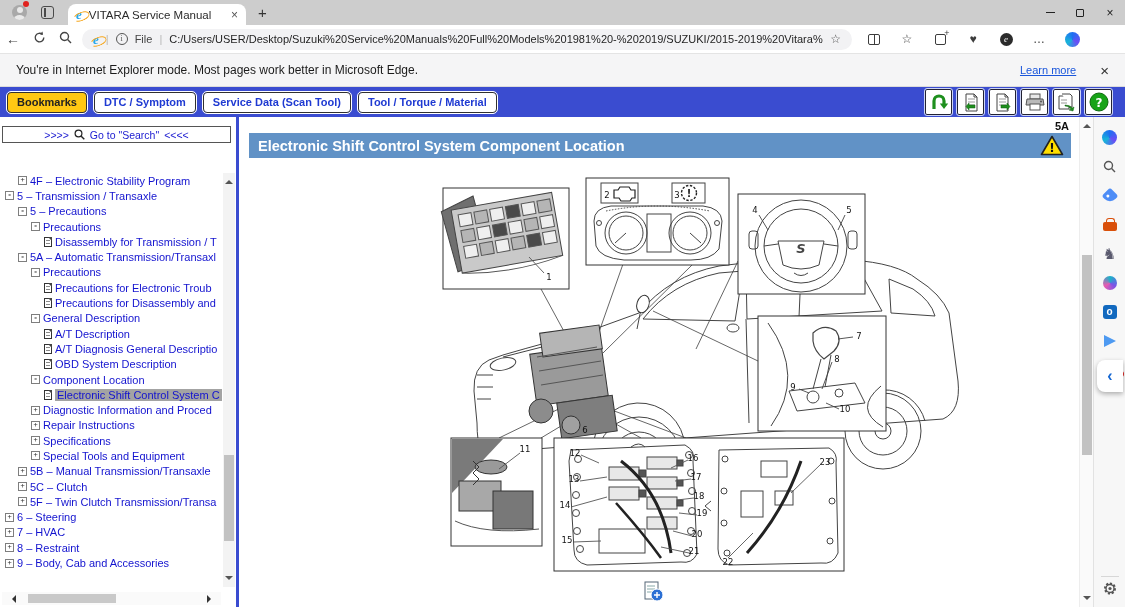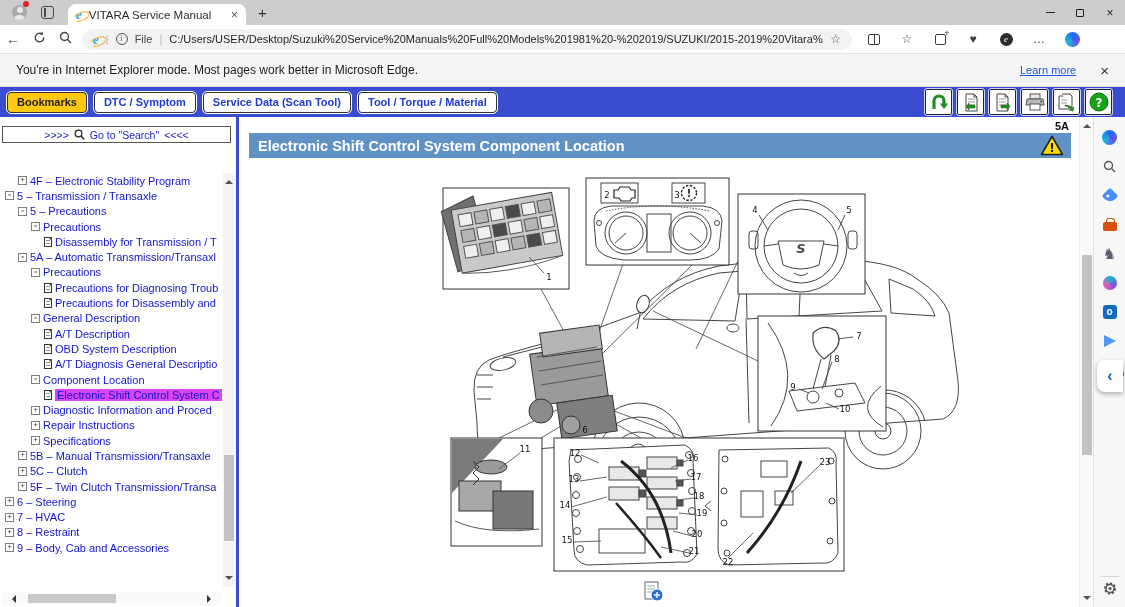--- a/index.html
+++ b/index.html
@@ -60,21 +60,21 @@
   .search-box { position:absolute; top:9px; left:2px; right:5px; height:17px; border:1px solid #555; display:flex; align-items:center; justify-content:center; gap:5px; font-size:10.5px; color:#1a1ad0; background:#fff; }
   .tree { position:absolute; top:56px; left:2px; width:222px; bottom:18px; overflow:hidden; font-size:11px; }
   .tree-item { height:15.3px; display:flex; align-items:center; gap:3px; white-space:nowrap; color:#1313cf; }
   .ti { flex:none; display:inline-block; }
   .ti.plus,.ti.minus { width:9px; height:9px; border:1px solid #7e7e7e; background:#fff; font:7px/7px "DejaVu Sans Mono",monospace; text-align:center; color:#333; }
   .ti.plus::before { content:'+'; }
   .ti.minus::before { content:'-'; font-weight:bold; }
   .ti.doc { width:8px; height:10px; border:1px solid #333; background:#fff; position:relative; }
   .ti.doc::before { content:''; position:absolute; inset:2px 1px 1px 1px; background:repeating-linear-gradient(#8a8a8a 0 1px,transparent 1px 2.6px); }
   .ti.doc::after { content:''; position:absolute; right:-1px; top:-1px; border:2px solid #444; border-left-color:transparent; border-bottom-color:transparent; }
-  .tree-item.selected .tl { background:#d946ef; padding:0 2px; }
+  .tree-item.selected .tl { background:#a3a3a3; padding:0 2px; }
   .sb-v { position:absolute; right:1px; top:56px; width:12px; height:414px; background:#f3f3f3; }
   .sb-h { position:absolute; left:2px; right:15px; bottom:2px; height:13px; background:#fafafa; }
   .thumb-v { position:absolute; left:1px; right:1px; background:#c2c2c2; }
   .thumb-h { position:absolute; top:2px; height:9px; background:#c9c9c9; }
   .arr { position:absolute; width:0; height:0; border:4px solid transparent; }
   .arr.up { border-bottom-color:#555; left:2px; top:3px; }
   .arr.down { border-top-color:#555; left:2px; bottom:3px; }
   .arr.left { border-right-color:#333; left:10px; top:3px; }
   .arr.right { border-left-color:#333; right:10px; top:3px; }
 
@@ -277,61 +277,65 @@
         <div class="tree-item" style="padding-left: 16px;">
           <span class="ti minus"></span>
           <span class="tl">5A – Automatic Transmission/Transaxl</span>
         </div>
         <div class="tree-item" style="padding-left: 29px;">
           <span class="ti minus"></span>
           <span class="tl">Precautions</span>
         </div>
         <div class="tree-item" style="padding-left: 42px;">
           <span class="ti doc"></span>
-          <span class="tl">Precautions for Diagnosing Troub</span>
+          <span class="tl">Precautions for Electronic Troub</span>
         </div>
         <div class="tree-item" style="padding-left: 42px;">
           <span class="ti doc"></span>
           <span class="tl">Precautions for Disassembly and</span>
         </div>
         <div class="tree-item" style="padding-left: 29px;">
           <span class="ti minus"></span>
           <span class="tl">General Description</span>
         </div>
         <div class="tree-item" style="padding-left: 42px;">
           <span class="ti doc"></span>
           <span class="tl">A/T Description</span>
         </div>
         <div class="tree-item" style="padding-left: 42px;">
           <span class="ti doc"></span>
-          <span class="tl">OBD System Description</span>
+          <span class="tl">A/T Diagnosis General Descriptio</span>
         </div>
         <div class="tree-item" style="padding-left: 42px;">
           <span class="ti doc"></span>
-          <span class="tl">A/T Diagnosis General Descriptio</span>
+          <span class="tl">OBD System Description</span>
         </div>
         <div class="tree-item" style="padding-left: 29px;">
           <span class="ti minus"></span>
           <span class="tl">Component Location</span>
         </div>
         <div class="tree-item selected" style="padding-left: 42px;">
           <span class="ti doc"></span>
           <span class="tl">Electronic Shift Control System C</span>
         </div>
         <div class="tree-item" style="padding-left: 29px;">
           <span class="ti plus"></span>
           <span class="tl">Diagnostic Information and Proced</span>
         </div>
         <div class="tree-item" style="padding-left: 29px;">
           <span class="ti plus"></span>
           <span class="tl">Repair Instructions</span>
         </div>
         <div class="tree-item" style="padding-left: 29px;">
           <span class="ti plus"></span>
           <span class="tl">Specifications</span>
+        </div>
+        <div class="tree-item" style="padding-left: 29px;">
+          <span class="ti plus"></span>
+          <span class="tl">Special Tools and Equipment</span>
         </div>
         <div class="tree-item" style="padding-left: 16px;">
           <span class="ti plus"></span>
           <span class="tl">5B – Manual Transmission/Transaxle</span>
         </div>
         <div class="tree-item" style="padding-left: 16px;">
           <span class="ti plus"></span>
           <span class="tl">5C – Clutch</span>
         </div>
         <div class="tree-item" style="padding-left: 16px;">

